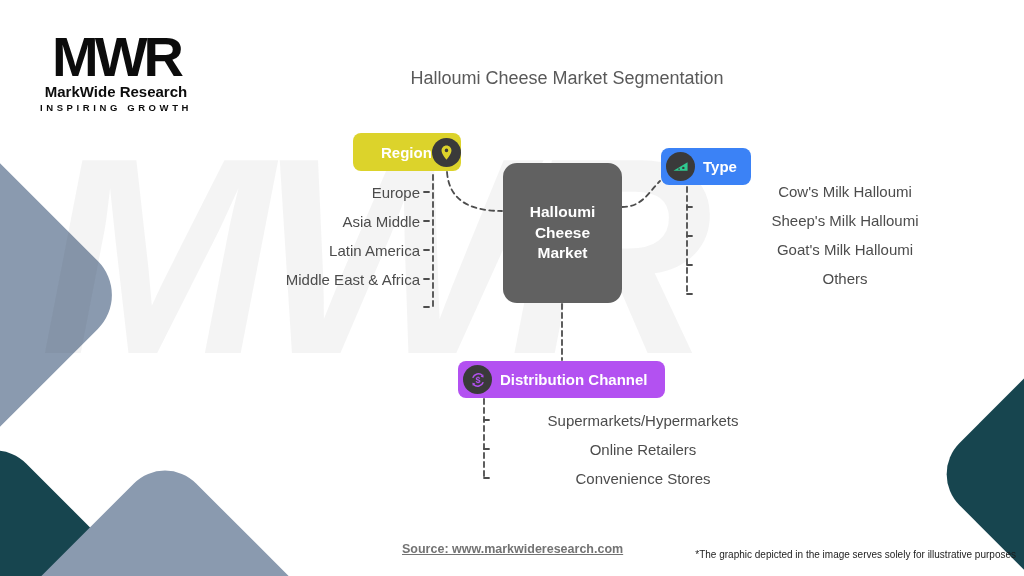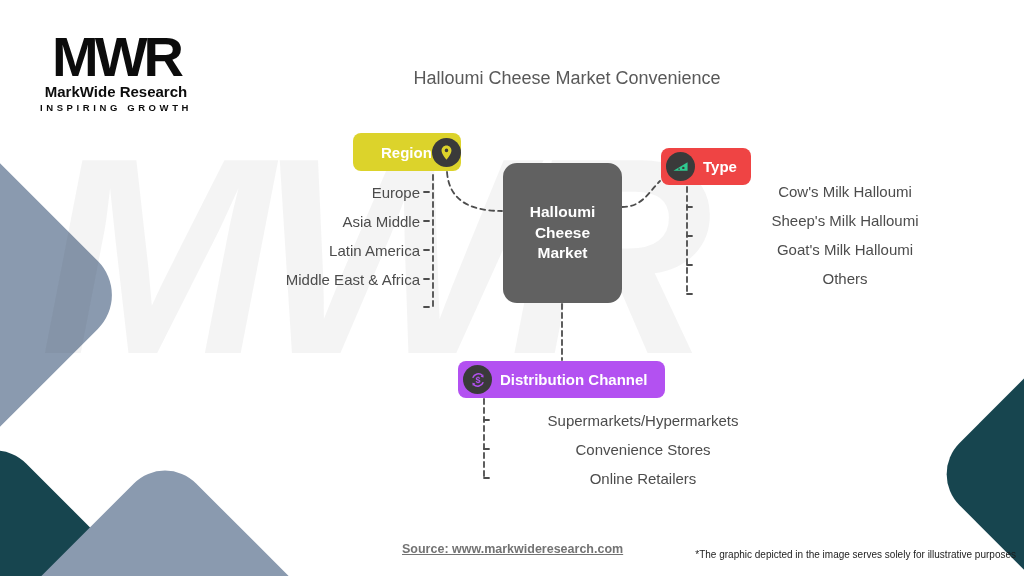--- a/index.html
+++ b/index.html
@@ -30,21 +30,21 @@
   
   .center-box{position:absolute;left:503px;top:163px;width:119px;height:140px;background:#616161;border-radius:14px;
     display:flex;align-items:center;justify-content:center;text-align:center;color:#ffffff;font-weight:bold;
     font-size:15.5px;line-height:1.35;z-index:2;padding:8px 12px;box-sizing:border-box;}
 
   
   .badge{position:absolute;display:flex;align-items:center;border-radius:8px;color:#ffffff;font-weight:bold;
     font-size:15px;z-index:2;box-sizing:border-box;}
   .badge-region{left:353px;top:133px;width:108px;height:38px;background:#dcd32b;justify-content:space-between;
     padding:0 5px 0 28px;}
-  .badge-type{left:661px;top:148px;width:90px;height:37px;background:#ef4444;gap:8px;padding:0 8px 0 5px;}
+  .badge-type{left:661px;top:148px;width:90px;height:37px;background:#3b82f6;gap:8px;padding:0 8px 0 5px;}
   .badge-dist{left:458px;top:361px;width:207px;height:37px;background:#b351f1;gap:8px;padding:0 8px 0 5px;}
   .icon-circle{width:29px;height:29px;border-radius:50%;background:#3a3a3a;display:flex;align-items:center;
     justify-content:center;flex:0 0 auto;}
 
   
   .seg-list{position:absolute;z-index:2;}
   .seg-item{height:29px;line-height:29px;font-size:15px;color:#4c4c4c;white-space:nowrap;}
   .list-region{left:150px;top:178px;width:270px;text-align:right;}
   .list-type{left:700px;top:177px;width:290px;text-align:center;}
   .list-dist{left:498px;top:406px;width:290px;text-align:center;}
@@ -63,21 +63,21 @@
   <div class="deco shape shape-blue-bl"></div>
   <div class="deco shape shape-teal-br"></div>
   <div class="watermark">MWR</div>
 
   <div class="logo">
     <div class="logo-brand">MWR</div>
     <div class="logo-name">MarkWide Research</div>
     <div class="logo-tagline">INSPIRING GROWTH</div>
   </div>
 
-  <div class="title">Halloumi Cheese Market Convenience</div>
+  <div class="title">Halloumi Cheese Market Segmentation</div>
 
   <svg class="connectors" width="1024" height="576" viewBox="0 0 1024 576">
 
     <path d="M 447 172 C 449 199 468 211 502 211"></path>
 
     <path d="M 433 175 V 307"></path>
     <path d="M 424 192 H 433"></path>
     <path d="M 424 221 H 433"></path>
     <path d="M 424 250 H 433"></path>
     <path d="M 424 279 H 433"></path>
@@ -143,20 +143,20 @@
 
   <div class="seg-list list-type">
     <div class="seg-item">Cow's Milk Halloumi</div>
     <div class="seg-item">Sheep's Milk Halloumi</div>
     <div class="seg-item">Goat's Milk Halloumi</div>
     <div class="seg-item">Others</div>
   </div>
 
   <div class="seg-list list-dist">
     <div class="seg-item">Supermarkets/Hypermarkets</div>
+    <div class="seg-item">Online Retailers</div>
     <div class="seg-item">Convenience Stores</div>
-    <div class="seg-item">Online Retailers</div>
   </div>
 
   <div class="footer-source">Source: www.markwideresearch.com</div>
   <div class="footer-disclaimer">*The graphic depicted in the image serves solely for illustrative purposes</div>
 
 </div>
 
 </body></html>

